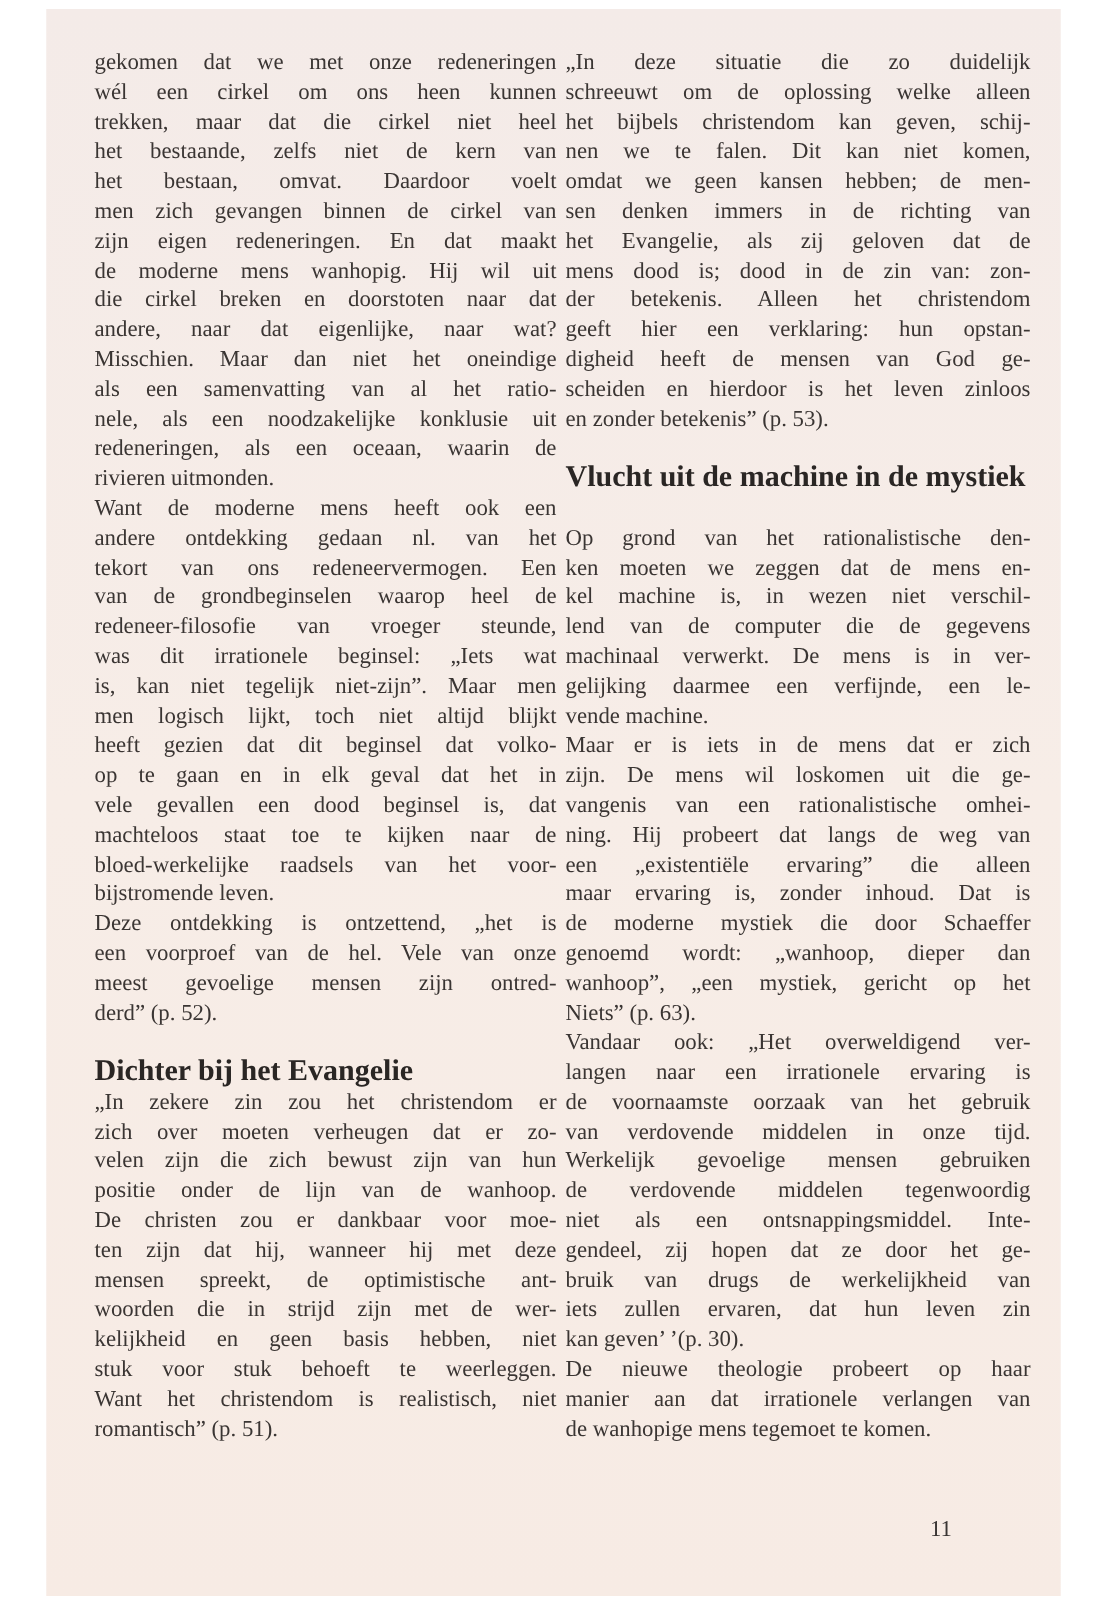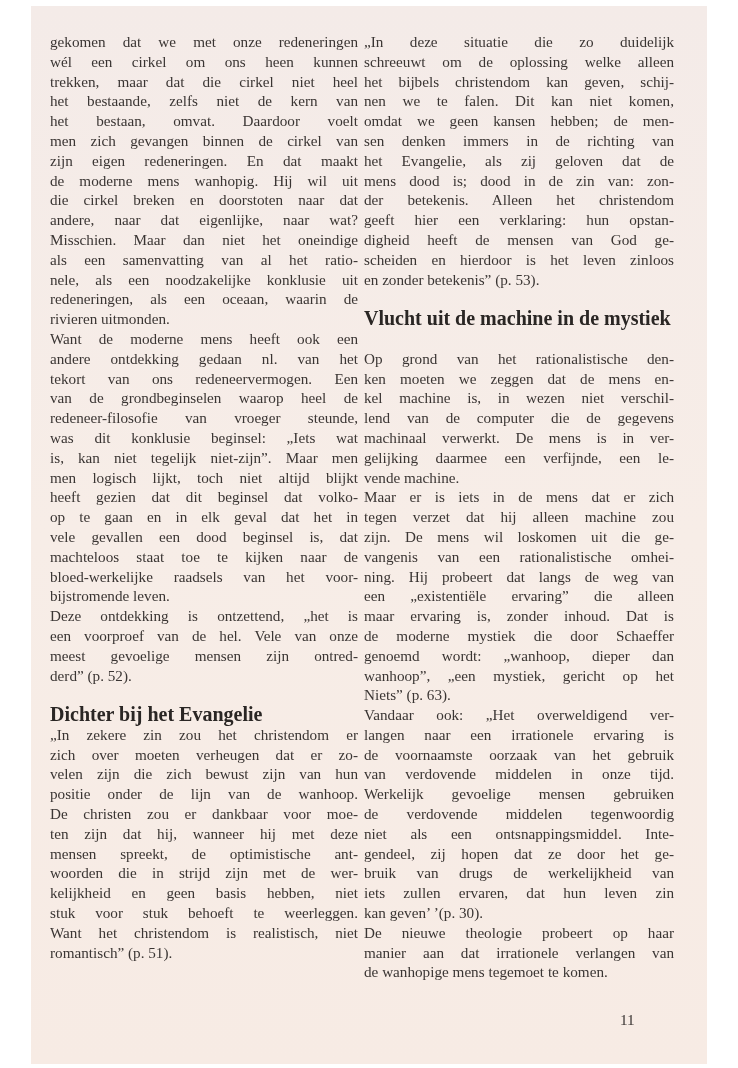--- a/index.html
+++ b/index.html
@@ -5,21 +5,21 @@
     html, body { margin: 0; padding: 0; background: #ffffff; }
     body { width: 738px; height: 1068px; position: relative; overflow: hidden; }
     .sheet {
       position: absolute; left: 31px; top: 6px; width: 676px; height: 1058px;
       background: #f6ece7;
       background-image: linear-gradient(180deg, #f4ebe8 0%, #f7ede7 50%, #f7ebe4 100%);
     }
     .col {
       position: absolute; top: 32px;
       font-family: "Liberation Serif", "DejaVu Serif", serif;
-      font-size: 15.2px; color: #3a3533;
+      font-size: 15.2px; color: #3a3533; margin-left: 13px;
     }
     .col-left { left: 50px; width: 308px; }
     .col-right { left: 364px; width: 310px; }
     .line {
       height: 19.8px; line-height: 19.8px; white-space: nowrap;
       text-align: justify; text-align-last: justify; display: block;
     }
     .line.last { text-align-last: left; }
     .heading {
       font-weight: bold; color: #2a2624; text-align-last: left;
@@ -56,21 +56,21 @@
       <span class="line">nele, als een noodzakelijke konklusie uit</span>
       <span class="line">redeneringen, als een oceaan, waarin de</span>
       <span class="line last">rivieren uitmonden.</span>
     </div>
   <div>
       <span class="line">Want de moderne mens heeft ook een</span>
       <span class="line">andere ontdekking gedaan nl. van het</span>
       <span class="line">tekort van ons redeneervermogen. Een</span>
       <span class="line">van de grondbeginselen waarop heel de</span>
       <span class="line">redeneer-filosofie van vroeger steunde,</span>
-      <span class="line">was dit konklusie beginsel: „Iets wat</span>
+      <span class="line">was dit irrationele beginsel: „Iets wat</span>
       <span class="line">is, kan niet tegelijk niet-zijn”. Maar men</span>
       <span class="line">men logisch lijkt, toch niet altijd blijkt</span>
       <span class="line">heeft gezien dat dit beginsel dat volko-</span>
       <span class="line">op te gaan en in elk geval dat het in</span>
       <span class="line">vele gevallen een dood beginsel is, dat</span>
       <span class="line">machteloos staat toe te kijken naar de</span>
       <span class="line">bloed-werkelijke raadsels van het voor-</span>
       <span class="line last">bijstromende leven.</span>
     </div>
   <div>
@@ -120,21 +120,20 @@
       <span class="line">Op grond van het rationalistische den-</span>
       <span class="line">ken moeten we zeggen dat de mens en-</span>
       <span class="line">kel machine is, in wezen niet verschil-</span>
       <span class="line">lend van de computer die de gegevens</span>
       <span class="line">machinaal verwerkt. De mens is in ver-</span>
       <span class="line">gelijking daarmee een verfijnde, een le-</span>
       <span class="line last">vende machine.</span>
     </div>
   <div>
       <span class="line">Maar er is iets in de mens dat er zich</span>
-      <span class="line">tegen verzet dat hij alleen machine zou</span>
       <span class="line">zijn. De mens wil loskomen uit die ge-</span>
       <span class="line">vangenis van een rationalistische omhei-</span>
       <span class="line">ning. Hij probeert dat langs de weg van</span>
       <span class="line">een „existentiële ervaring” die alleen</span>
       <span class="line">maar ervaring is, zonder inhoud. Dat is</span>
       <span class="line">de moderne mystiek die door Schaeffer</span>
       <span class="line">genoemd wordt: „wanhoop, dieper dan</span>
       <span class="line">wanhoop”, „een mystiek, gericht op het</span>
       <span class="line last">Niets” (p. 63).</span>
     </div>

